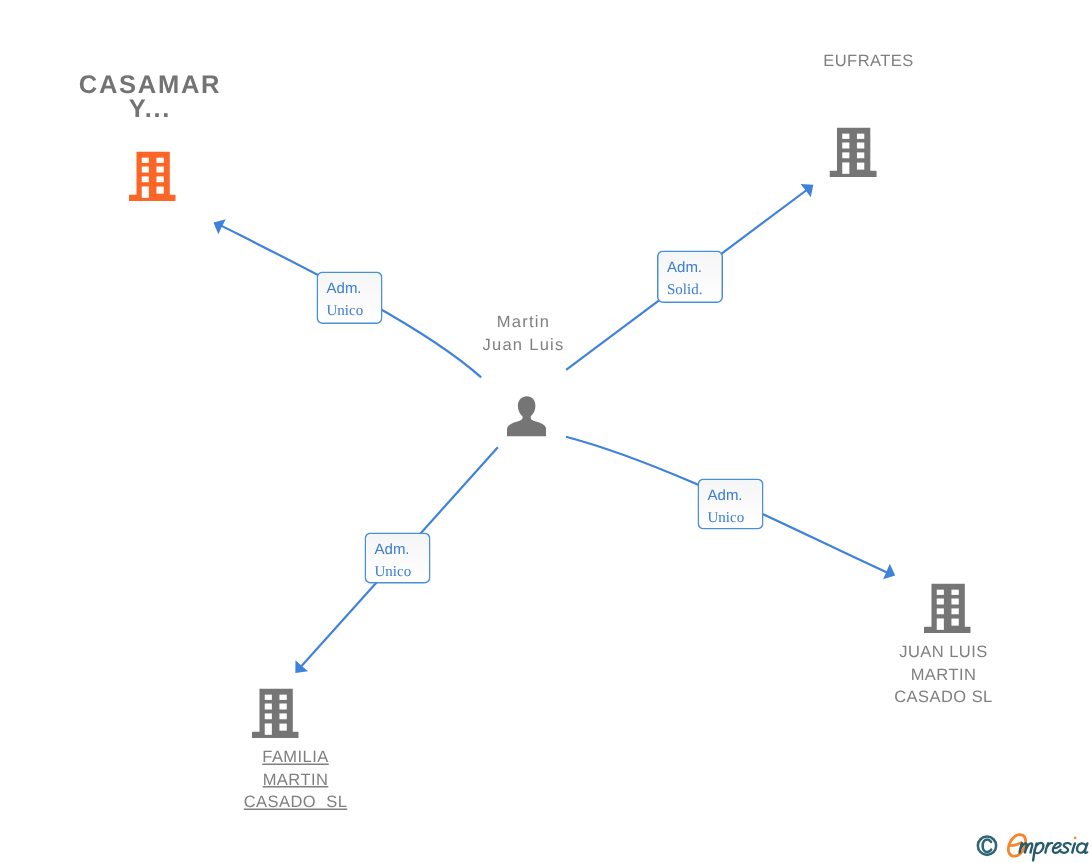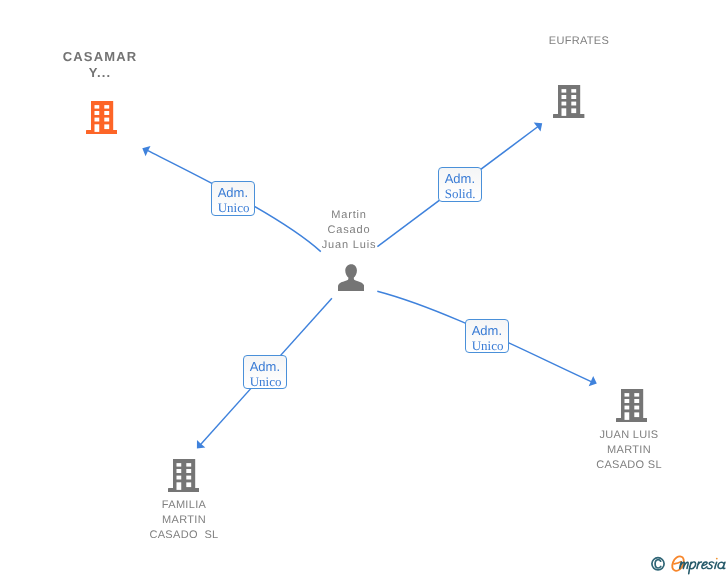--- a/index.html
+++ b/index.html
@@ -7,26 +7,26 @@
   body{width:728px;height:575px;font-family:"Liberation Sans",sans-serif;overflow:hidden;
        -webkit-font-smoothing:antialiased;text-rendering:geometricPrecision;}
   #stage{position:relative;width:728px;height:575px;background:#fff;}
   .nlabel,.elabel{will-change:transform;transform:translateZ(0);}
   svg.layer{position:absolute;left:0;top:0;width:728px;height:575px;overflow:visible;}
 
   .node{position:absolute;}
   .nlabel{position:absolute;text-align:center;color:#7f7f7f;font-size:11px;line-height:15px;
           white-space:pre;letter-spacing:.3px;}
   .nlabel.person{letter-spacing:.85px;line-height:15px;}
-  .nlabel.strong{font-weight:bold;color:#737373;font-size:13px;letter-spacing:1.15px;line-height:16.2px;}
+  .nlabel.strong{font-weight:bold;color:#737373;font-size:17px;letter-spacing:1.15px;line-height:16.2px;}
 
   .elabel{position:absolute;box-sizing:border-box;
           border:1.6px solid #4a90d9;border-radius:4px;
           background:linear-gradient(180deg,#f4f5f6 0%,#f9f9f9 40%,#fdfdfd 75%,#ffffff 100%);
-          color:#3a7cd5;font-size:13px;line-height:15px;text-align:left;}
+          color:#3a7cd5;font-size:10px;line-height:15px;text-align:left;}
   .elabel > div{position:absolute;left:5.7px;white-space:nowrap;}
   .elabel > div:nth-child(1){top:2.8px;}
   .elabel > div:nth-child(2){top:17.8px;font-family:Liberation Serif, serif;}
   .sr{position:absolute;width:1px;height:1px;overflow:hidden;clip:rect(0 0 0 0);white-space:nowrap;}
 </style>
 </head>
 <body>
 
 <div id="stage">
 
@@ -115,25 +115,25 @@
         <rect x="8.5" y="4.1" width="4.75" height="3.5"></rect>
         <rect x="18.3" y="4.1" width="4.9" height="3.5"></rect>
         <rect x="8.5" y="10.0" width="4.75" height="4.0"></rect>
         <rect x="18.3" y="10.0" width="4.9" height="4.0"></rect>
         <rect x="8.5" y="16.6" width="4.75" height="3.9"></rect>
         <rect x="18.3" y="16.6" width="4.9" height="3.9"></rect>
         <rect x="8.5" y="23.3" width="4.75" height="7.6"></rect>
         <rect x="18.3" y="23.4" width="4.9" height="4.7"></rect>
       </g>
     </svg>
-    <div class="nlabel" style="left:3px;top:39px;width:126px;"><div>FAMILIA</div><div>MARTIN</div><div>CASADO  SL</div></div>
+    <div class="nlabel" style="left:16px;top:39px;width:126px;text-decoration:underline;"><div>FAMILIA</div><div>MARTIN</div><div>CASADO  SL</div></div>
   </div>
 
   <div class="node" style="left:285.6px;top:207.8px;width:126px;">
-    <div class="nlabel person" style="left:0;top:0;width:126px;"><div>Martin</div><div>Casado</div><div>Juan Luis</div></div>
+    <div class="nlabel person" style="left:0;top:0;width:126px;"><div>Martin</div><div>Juan Luis</div></div>
     <svg style="position:absolute;left:52.5px;top:56.3px;" width="26.2" height="27.2" viewBox="0 0 26.2 27.2">
       <path fill="#757575" d="M13.3,0.2 C16.6,0.2 18.95,2.7 18.95,6.5 C18.95,9.8 17.3,12.5 15.85,13.4
         L15.85,14.7 C15.85,16.1 17.8,16.6 19.9,17.2 C23.2,18.2 26.2,19.6 26.2,22.5
         L26.2,27.0 L0,27.0 L0,22.5 C0,19.6 3.0,18.2 6.3,17.2
         C8.4,16.6 10.35,16.1 10.35,14.7 L10.35,13.4
         C8.9,12.5 7.25,9.8 7.25,6.5 C7.25,2.7 10.0,0.2 13.3,0.2 Z"></path>
     </svg>
   </div>
 
   <div class="elabel" style="left:210.5px;top:181px;width:44px;height:35px;">

